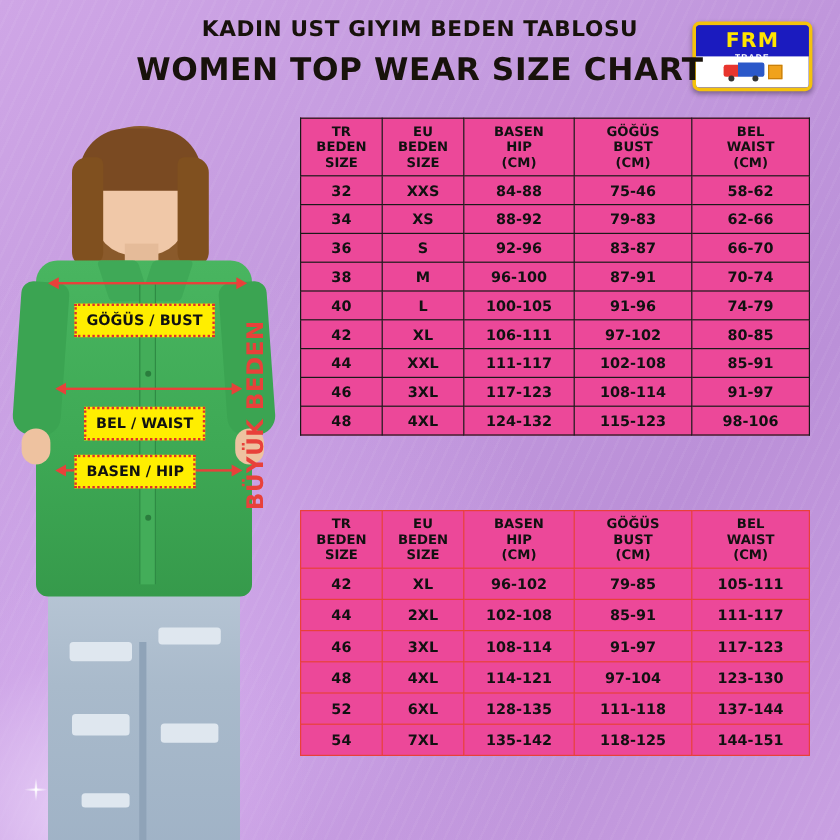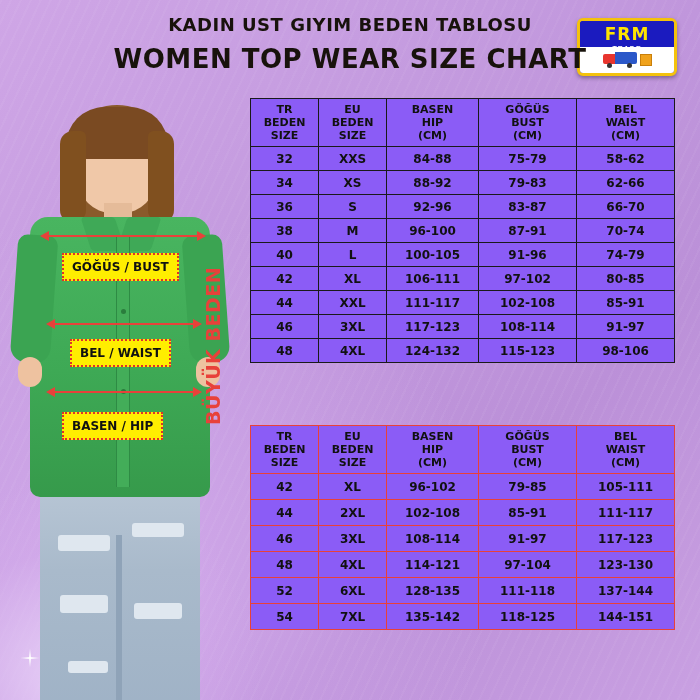--- a/index.html
+++ b/index.html
@@ -145,21 +145,21 @@
   .spark:before, .spark:after {
     content:""; position:absolute; background:#ffffff; border-radius:50%;
   }
   .spark:before { left:50%; top:0; width:2px; height:100%; transform:translateX(-50%);
     background: linear-gradient(180deg, rgba(255,255,255,0) 0%, #fff 50%, rgba(255,255,255,0) 100%);}
   .spark:after { top:50%; left:0; height:2px; width:100%; transform:translateY(-50%);
     background: linear-gradient(90deg, rgba(255,255,255,0) 0%, #fff 50%, rgba(255,255,255,0) 100%);}
 
   
   .table-wrap { position:absolute; }
-  table { border-collapse: collapse; background:#8b5cf6; }
+  table { border-collapse: collapse; background:#ec4899; }
   th, td {
     border: 1px solid #1a1a1a;
     text-align:center;
     font-family:"DejaVu Sans", sans-serif;
     color:#111;
   }
   
   #table-top { left: 250px; top: 98px; }
   #table-top table th { font-size: 11px; font-weight:bold; line-height: 13px; padding: 4px 2px; }
   #table-top table td { font-size: 12px; font-weight:bold; padding: 4px 2px; }
@@ -241,21 +241,21 @@
   <div class="sleeve-r"></div>
   <div class="hand-l"></div>
   <div class="hand-r"></div>
 
   <div class="arrow-row" style="left:38px; top:140px; width:150px;"></div>
   <div class="arrow-row" style="left:44px; top:228px; width:140px;"></div>
   <div class="arrow-row" style="left:44px; top:296px; width:140px;"></div>
 
   <div class="tag" style="left:60px; top:244px;">BEL / WAIST</div>
   <div class="tag" style="left:52px; top:158px;">GÖĞÜS / BUST</div>
-  <div class="tag" style="left:52px; top:317px;">BASEN / HIP</div>
+  <div class="tag" style="left:52px; top:284px;">BASEN / HIP</div>
 </div>
 
 <div class="vert-label">BÜYÜK BEDEN</div>
 
 <div class="table-wrap" id="table-top">
   <table>
     <thead>
         <tr id="top-head">
           <th>
             <div>TR</div>
@@ -282,21 +282,21 @@
             <div>WAIST</div>
             <div>(CM)</div>
           </th>
         </tr>
       </thead>
     <tbody id="top-body">
         <tr>
           <td>32</td>
           <td>XXS</td>
           <td>84-88</td>
-          <td>75-79</td>
+          <td>75-46</td>
           <td>58-62</td>
         </tr>
         <tr>
           <td>34</td>
           <td>XS</td>
           <td>88-92</td>
           <td>79-83</td>
           <td>62-66</td>
         </tr>
         <tr>

